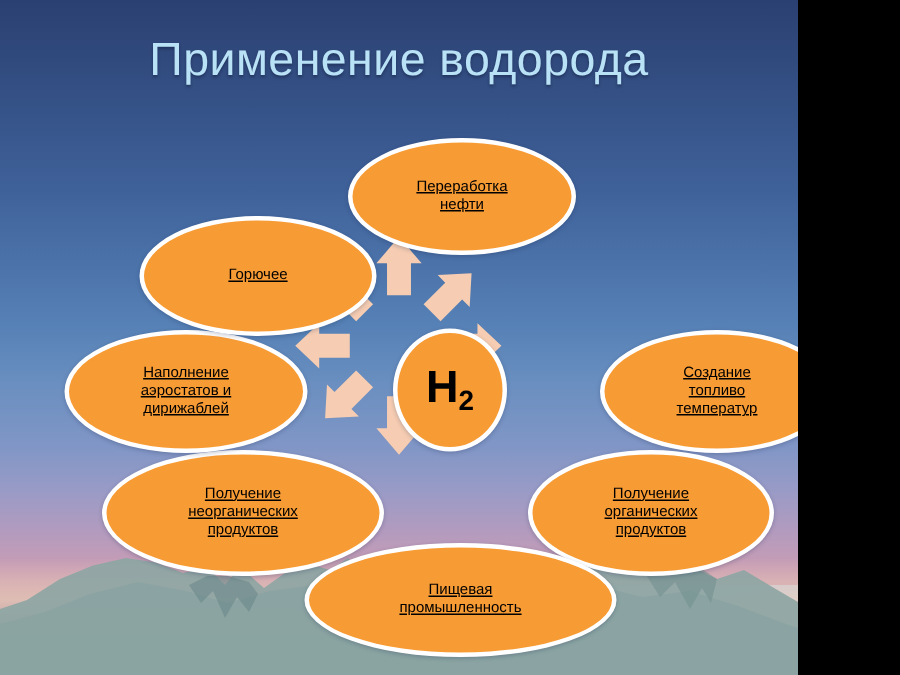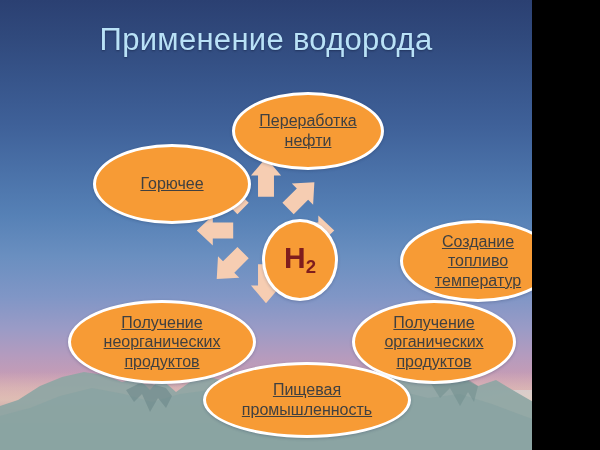--- a/index.html
+++ b/index.html
@@ -88,43 +88,43 @@
   .node {
     position: absolute;
     display: flex;
     align-items: center;
     justify-content: center;
     text-align: center;
     box-sizing: border-box;
     background: #f79b35;
     border: 3px solid #ffffff;
     border-radius: 50%;
-    color: #404040;
-    font-size: 16px;
+    color: #000000;
+    font-size: 10px;
     line-height: 1.22;
     padding: 2px 8px;
     text-decoration: underline;
     text-underline-offset: 1px;
     box-shadow: 0 1px 3px rgba(25,40,80,0.25);
   }
   .node span { display: block; text-decoration: inherit; }
 
   
   .hub {
     position: absolute;
     left: 262px; top: 219px;
     width: 76px; height: 82px;
     box-sizing: border-box;
     background: #f79b35;
     border: 3px solid #ffffff;
     border-radius: 50%;
     display: flex;
     align-items: center;
     justify-content: center;
-    color: #7f1d1d;
+    color: #000000;
     box-shadow: 0 1px 3px rgba(25,40,80,0.25);
   }
   .hub .formula {
     font-size: 30px;
     font-weight: 700;
     letter-spacing: 0;
     line-height: 1;
   }
   .hub .formula sub {
     font-size: 0.62em;
@@ -239,20 +239,27 @@
     </div>
 
     <div class="node" style="left:68px; top:300px; width:188px; height:84px;">
       <div>
         <span>Получение</span>
         <span>неорганических</span>
         <span>продуктов</span>
       </div>
     </div>
 
+    <div class="node" style="left:43px; top:220px; width:162px; height:82px;">
+      <div>
+        <span>Наполнение</span>
+        <span>аэростатов и</span>
+        <span>дирижаблей</span>
+      </div>
+    </div>
 
     <div class="node" style="left:93px; top:144px; width:158px; height:80px;">
       <div>
         <span>Горючее</span>
       </div>
     </div>
 
   </div>
 </div>
 

